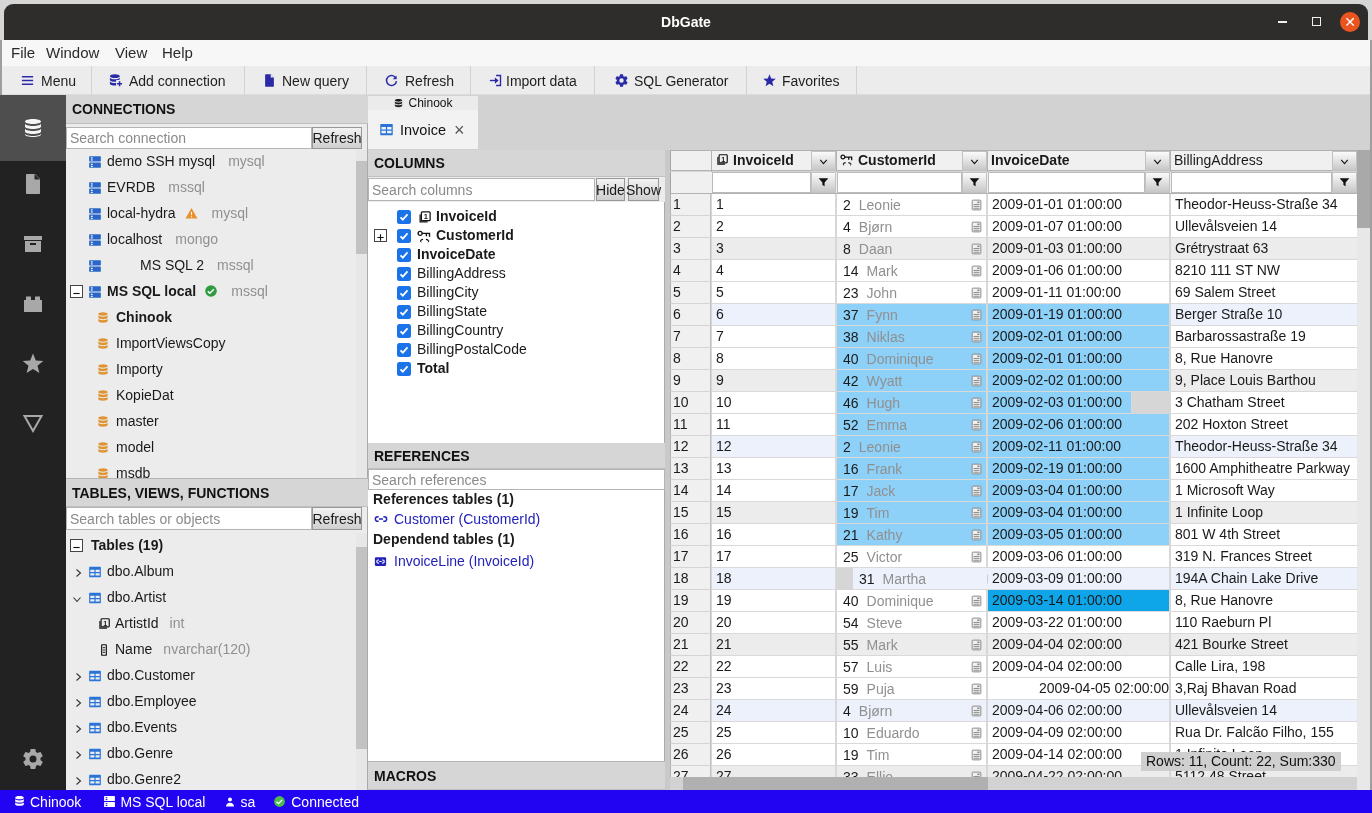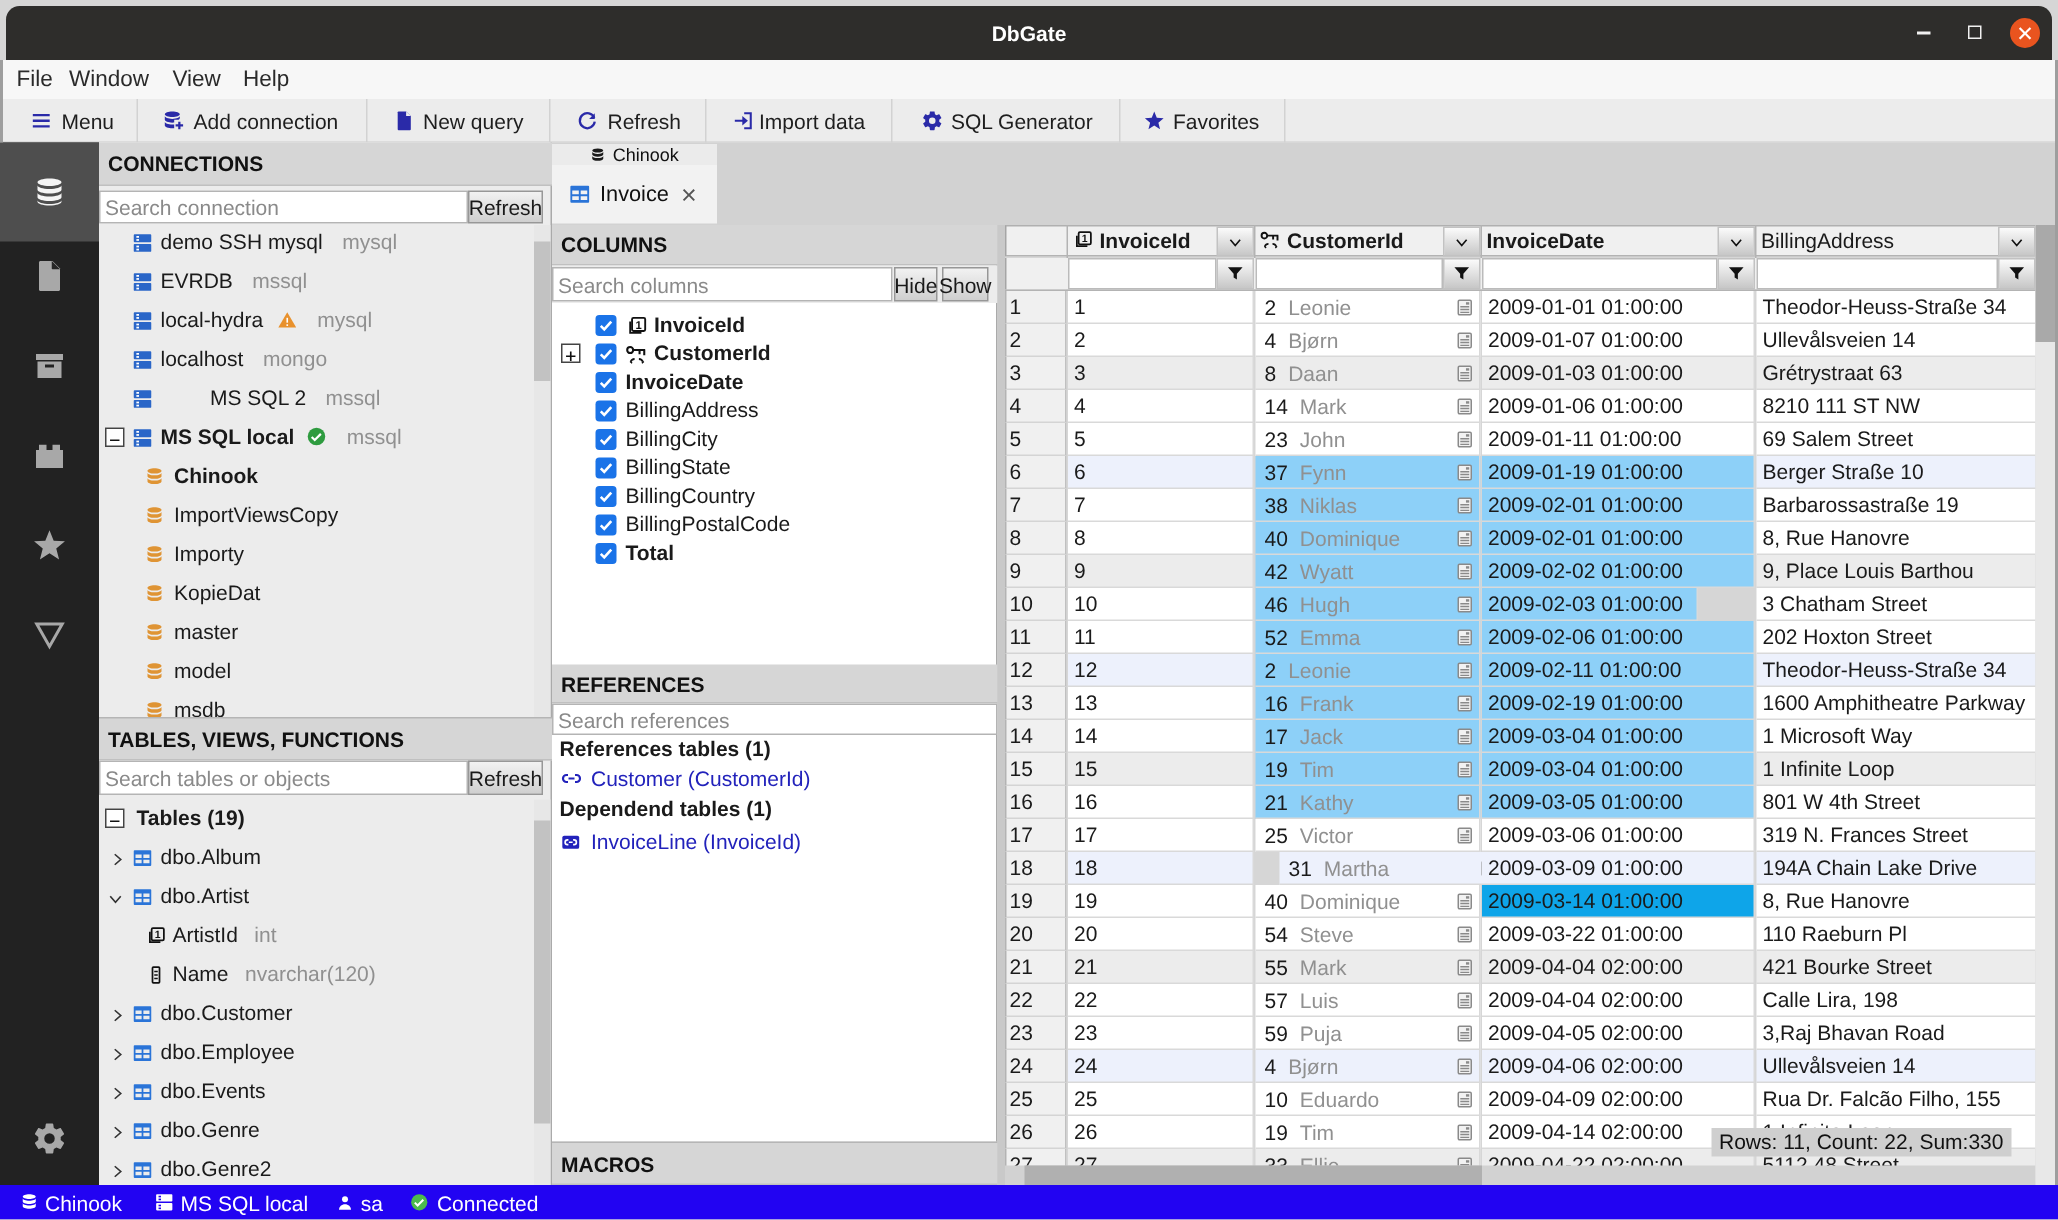--- a/index.html
+++ b/index.html
@@ -649,21 +649,21 @@
 <div class="abs" style="left:1171px; top:656px; width:186px; height:22px; background:#fff; border-bottom:1px solid #d9d9d9; padding:2px 0 0 4px; white-space:nowrap;">Calle Lira, 198</div>
 <div class="abs" style="left:670px; top:678px; width:41px; height:22px; background:#f0f0f0; border-left:1px solid #b3b3b3; border-right:1px solid #c0c0c0; border-bottom:1px solid #d4d4d4; padding:2px 0 0 2px;">23</div>
 <div class="abs" style="left:712px; top:678px; width:124px; height:22px; background:#fff; border-right:1px solid #d9d9d9; border-bottom:1px solid #d9d9d9; padding:2px 0 0 4px;">23</div>
 <div class="abs flex" style="left:837px; top:678px; width:150px; height:22px; background:#fff; border-right:1px solid #d9d9d9; border-bottom:1px solid #d9d9d9; padding-left:6px;">59<span class="gray" style="margin-left:8px;">Puja</span><span style="margin-left:auto; margin-right:3px; display:flex;">
       <svg width="13" height="14" viewBox="0 0 24 24" style="">
         <rect x="4" y="3" width="16" height="18" rx="1.5" fill="#f2f2f2" stroke="#8a8a8a" stroke-width="1.8"></rect>
         <rect x="13.5" y="5.5" width="4" height="3" fill="#8a8a8a"></rect>
         <path d="M6.5 11h11M6.5 14.5h11M6.5 18h11" stroke="#8a8a8a" stroke-width="1.8"></path>
       </svg>
     </span></div>
-<div class="abs" style="left:988px; top:678px; width:182px; height:22px; background:#fff; border-right:1px solid #d9d9d9; border-bottom:1px solid #d9d9d9; padding:2px 0 0 4px;">2009-04-05 02:00:00</div>
+<div class="abs" style="left:988px; top:678px; width:182px; height:22px; background:#fff; border-right:1px solid #d9d9d9; border-bottom:1px solid #d9d9d9; padding:2px 0 0 4px;text-align:right;">2009-04-05 02:00:00</div>
 <div class="abs" style="left:1171px; top:678px; width:186px; height:22px; background:#fff; border-bottom:1px solid #d9d9d9; padding:2px 0 0 4px; white-space:nowrap;">3,Raj Bhavan Road</div>
 <div class="abs" style="left:670px; top:700px; width:41px; height:22px; background:#f0f0f0; border-left:1px solid #b3b3b3; border-right:1px solid #c0c0c0; border-bottom:1px solid #d4d4d4; padding:2px 0 0 2px;">24</div>
 <div class="abs" style="left:712px; top:700px; width:124px; height:22px; background:#edf1fc; border-right:1px solid #d9d9d9; border-bottom:1px solid #d9d9d9; padding:2px 0 0 4px;">24</div>
 <div class="abs flex" style="left:837px; top:700px; width:150px; height:22px; background:#edf1fc; border-right:1px solid #d9d9d9; border-bottom:1px solid #d9d9d9; padding-left:6px;">4<span class="gray" style="margin-left:8px;">Bjørn</span><span style="margin-left:auto; margin-right:3px; display:flex;">
       <svg width="13" height="14" viewBox="0 0 24 24" style="">
         <rect x="4" y="3" width="16" height="18" rx="1.5" fill="#f2f2f2" stroke="#8a8a8a" stroke-width="1.8"></rect>
         <rect x="13.5" y="5.5" width="4" height="3" fill="#8a8a8a"></rect>
         <path d="M6.5 11h11M6.5 14.5h11M6.5 18h11" stroke="#8a8a8a" stroke-width="1.8"></path>
       </svg>
     </span></div>

